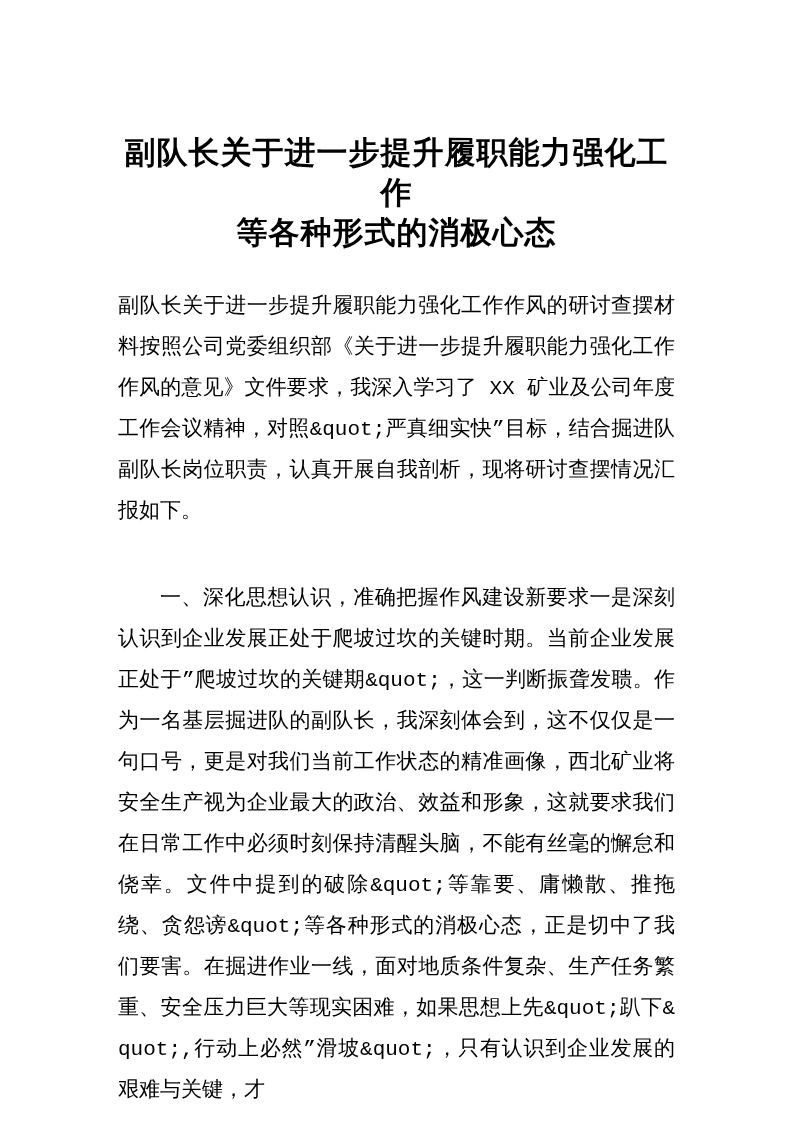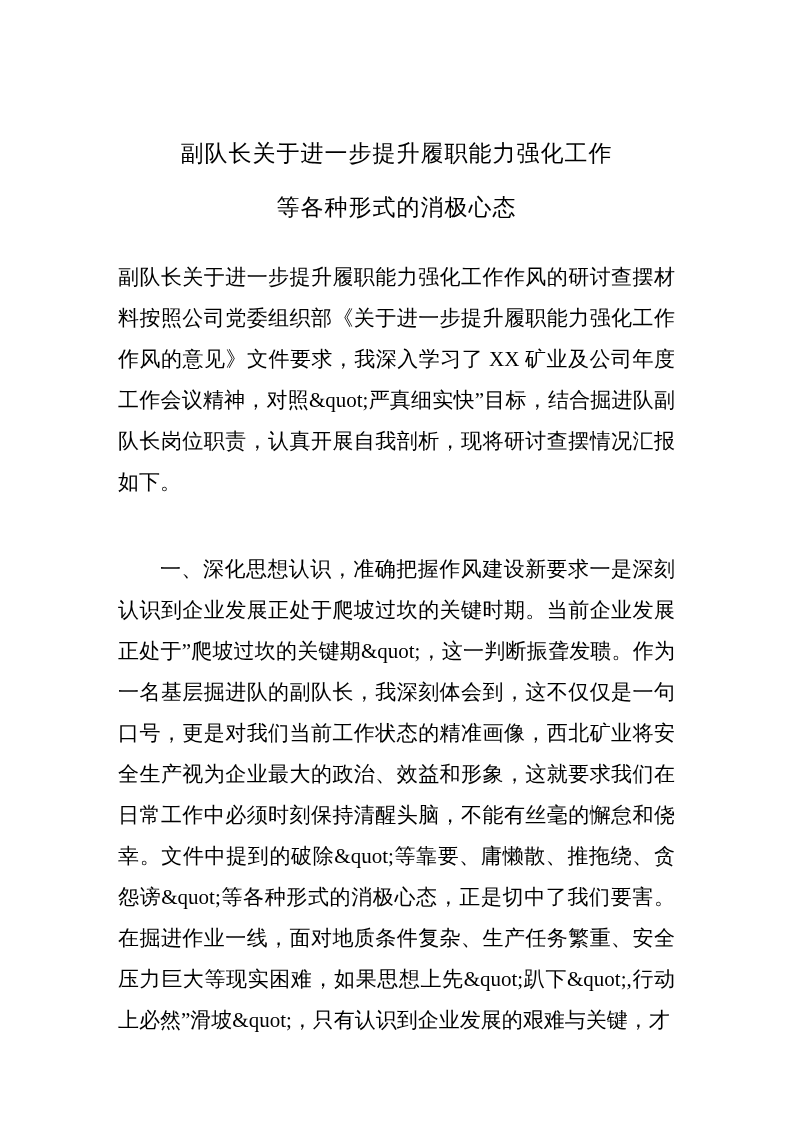--- a/index.html
+++ b/index.html
@@ -14,27 +14,28 @@
     margin: 0 auto;
     background: #ffffff;
     color: #000000;
     overflow: hidden;
     box-sizing: border-box;
     padding: 112px 118px 0 118px;
     font-family: "Liberation Serif", "DejaVu Serif", serif;
   }
   .doc-title {
     text-align: center;
-    font-weight: 400;
-    font-size: 23px;
-    line-height: 54px;
+    font-weight: 700;
+    font-size: 31px;
+    line-height: 40px;
     letter-spacing: 1px;
   }
   .doc-body {
-    margin-top: 22px;
+    margin-top: 33px;
+    font-family: Liberation Mono, monospace;
   }
   .para {
     margin: 0;
     font-size: 21px;
     line-height: 41px;
     text-align: justify;
     text-justify: inter-ideograph;
     word-break: break-all;
   }
   .para.indent-2em {

